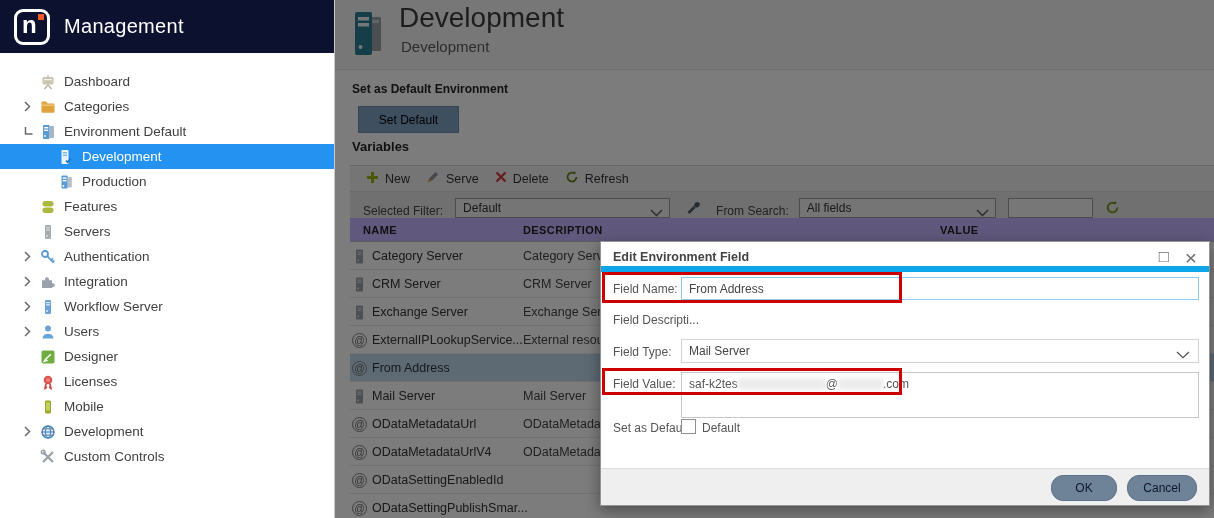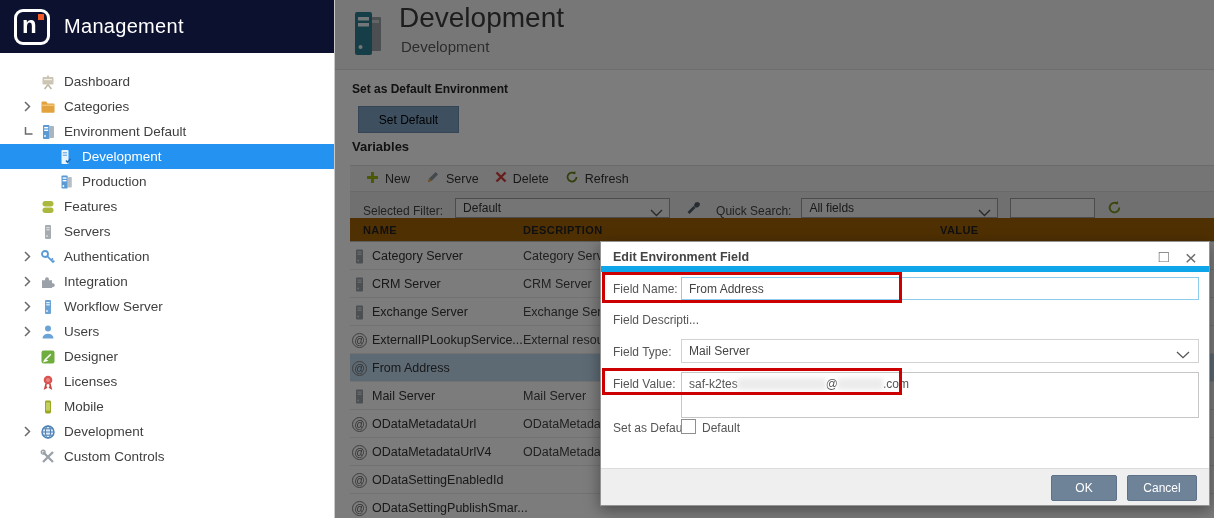--- a/index.html
+++ b/index.html
@@ -35,21 +35,21 @@
   .filterbar { position:absolute; left:15px; top:192px; width:864px; height:26px; background:#e3e3e3; display:flex; align-items:flex-end; font-size:12px; color:#444; }
   .fb-label { margin-left:13px; }
   .dd { position:relative; height:20px; background:#ececec; border:1px solid #9a9a9a; font-size:12px; color:#333; display:flex; align-items:center; padding-left:7px; }
   .dd .chev { position:absolute; right:6px; top:7px; }
   .dd1 { width:215px; margin-left:12px; }
   .dd2 { width:197px; margin-left:10px; }
   .searchbox { width:85px; height:20px; margin-left:12px; background:#f0f0f0; border:1px solid #9a9a9a; font-size:12px; padding:0 4px; }
   .wrench { margin-left:16px; }
   .fb-qs { margin-left:14px; }
   .refresh2 { margin-left:12px; }
-  .thead { position:absolute; left:15px; top:218px; width:864px; height:24px; background:#a16207; border-bottom:1px solid #bdbdbd; font-size:11px; font-weight:bold; color:#222; letter-spacing:.4px; }
+  .thead { position:absolute; left:15px; top:218px; width:864px; height:24px; background:#c4b5fd; border-bottom:1px solid #bdbdbd; font-size:11px; font-weight:bold; color:#222; letter-spacing:.4px; }
   .thead span { position:absolute; top:6px; }
   .th-name { left:13px; } .th-desc { left:173px;text-align:right; } .th-value { left:590px; }
   .tbody { position:absolute; left:15px; top:242px; width:864px; }
   .trow { position:relative; height:28px; border-bottom:1px solid #e6e6e6; background:#fafafa; }
   .trow.sel { background:#bdd7ea; }
   .trow .r-ico { position:absolute; left:2px; top:7px; width:15px; height:15px; display:flex; align-items:center; justify-content:center; }
   .trow .r-name { position:absolute; left:22px; top:7px; font-size:12.5px; color:#333; }
   .trow .r-desc { position:absolute; left:173px; top:7px; font-size:12.5px; color:#444; }
   .at-ico { width:14px; height:14px; border:1.2px solid #7d7d7d; border-radius:50%; color:#5e5e5e; font-size:10px; line-height:12px; text-align:center; }
   .at-ico::before { content:"@"; }
@@ -70,21 +70,21 @@
   .f-input.focus { border:1px solid #8ccdec; }
   .f-input::placeholder { font-style:italic; color:#b3b3b3; }
   .f-select { position:absolute; left:80px; width:518px; height:24px; border:1px solid #d2d2d2; color:#444; display:flex; align-items:center; padding-left:7px; }
   .f-select .chev { position:absolute; right:8px; top:8px; }
   .f-textarea { position:absolute; left:80px; top:130px; width:518px; height:46px; border:1px solid #c6c6c6; color:#555; padding:4px 7px; line-height:14px; }
   .redact { display:inline-block; height:12px; vertical-align:-2px; background:#ececec; filter:blur(2px); border-radius:2px; }
   .r1 { width:88px; } .r2 { width:45px; }
   .checkbox { position:absolute; left:80px; top:177px; width:15px; height:15px; border:1px solid #8f8f8f; background:#fff; }
   .cb-label { position:absolute; left:101px; top:179px; color:#555; }
   .dlg-foot { position:absolute; left:0; bottom:0; width:100%; height:37px; background:#efefef; border-top:1px solid #dcdcdc; }
-  .dlg-btn { position:absolute; top:6px; height:26px; background:#6e8398; border:1px solid #5d7288; border-radius:2px; color:#ffffff; font-size:12px; font-family:"Liberation Sans",sans-serif; }
+  .dlg-btn { position:absolute; top:6px; height:26px; background:#6e8398; border:1px solid #5d7288; border-radius:12px; color:#0f172a; font-size:12px; font-family:"Liberation Sans",sans-serif; }
   .btn-ok { right:92px; width:66px; }
   .btn-cancel { right:12px; width:70px; }
 
   
   .anno { position:absolute; border:3px solid #cc0000; z-index:20; pointer-events:none; }
   .anno1 { left:602px; top:272px; width:300px; height:31px; }
   .anno2 { left:602px; top:368px; width:300px; height:27px; }
 </style>
 </head>
 <body>
@@ -372,21 +372,21 @@
       <span class="dd dd1">
         <span>Default</span>
         <span class="chev"><svg width="13" height="8" viewBox="0 0 13 8">
               <path d="M1 1l5.5 5.5L12 1" stroke="#555" stroke-width="1.4" fill="none"></path>
             </svg></span>
       </span>
       <span class="wrench"><svg width="16" height="16" viewBox="0 0 16 16">
             <path d="M2.5 14l6-6" stroke="#4e5a66" stroke-width="2.6"></path>
             <path d="M14 4.6A3.6 3.6 0 0 1 8.6 8L8 6l1.4-2.6L12 3z" fill="#4e5a66"></path>
           </svg></span>
-      <span class="fb-qs">Quick Search:</span>
+      <span class="fb-qs">From Search:</span>
       <span class="dd dd2">
         <span>All fields</span>
         <span class="chev"><svg width="13" height="8" viewBox="0 0 13 8">
               <path d="M1 1l5.5 5.5L12 1" stroke="#555" stroke-width="1.4" fill="none"></path>
             </svg></span>
       </span>
       <input class="searchbox" value="" style="">
       <span class="refresh2"><svg width="15" height="15" viewBox="0 0 14 14">
             <path d="M11.5 7a4.5 4.5 0 1 1-1.6-3.4" stroke="#74921e" stroke-width="1.8" fill="none"></path>
             <path d="M10.2 1l.3 3-3-.4z" fill="#74921e"></path>

